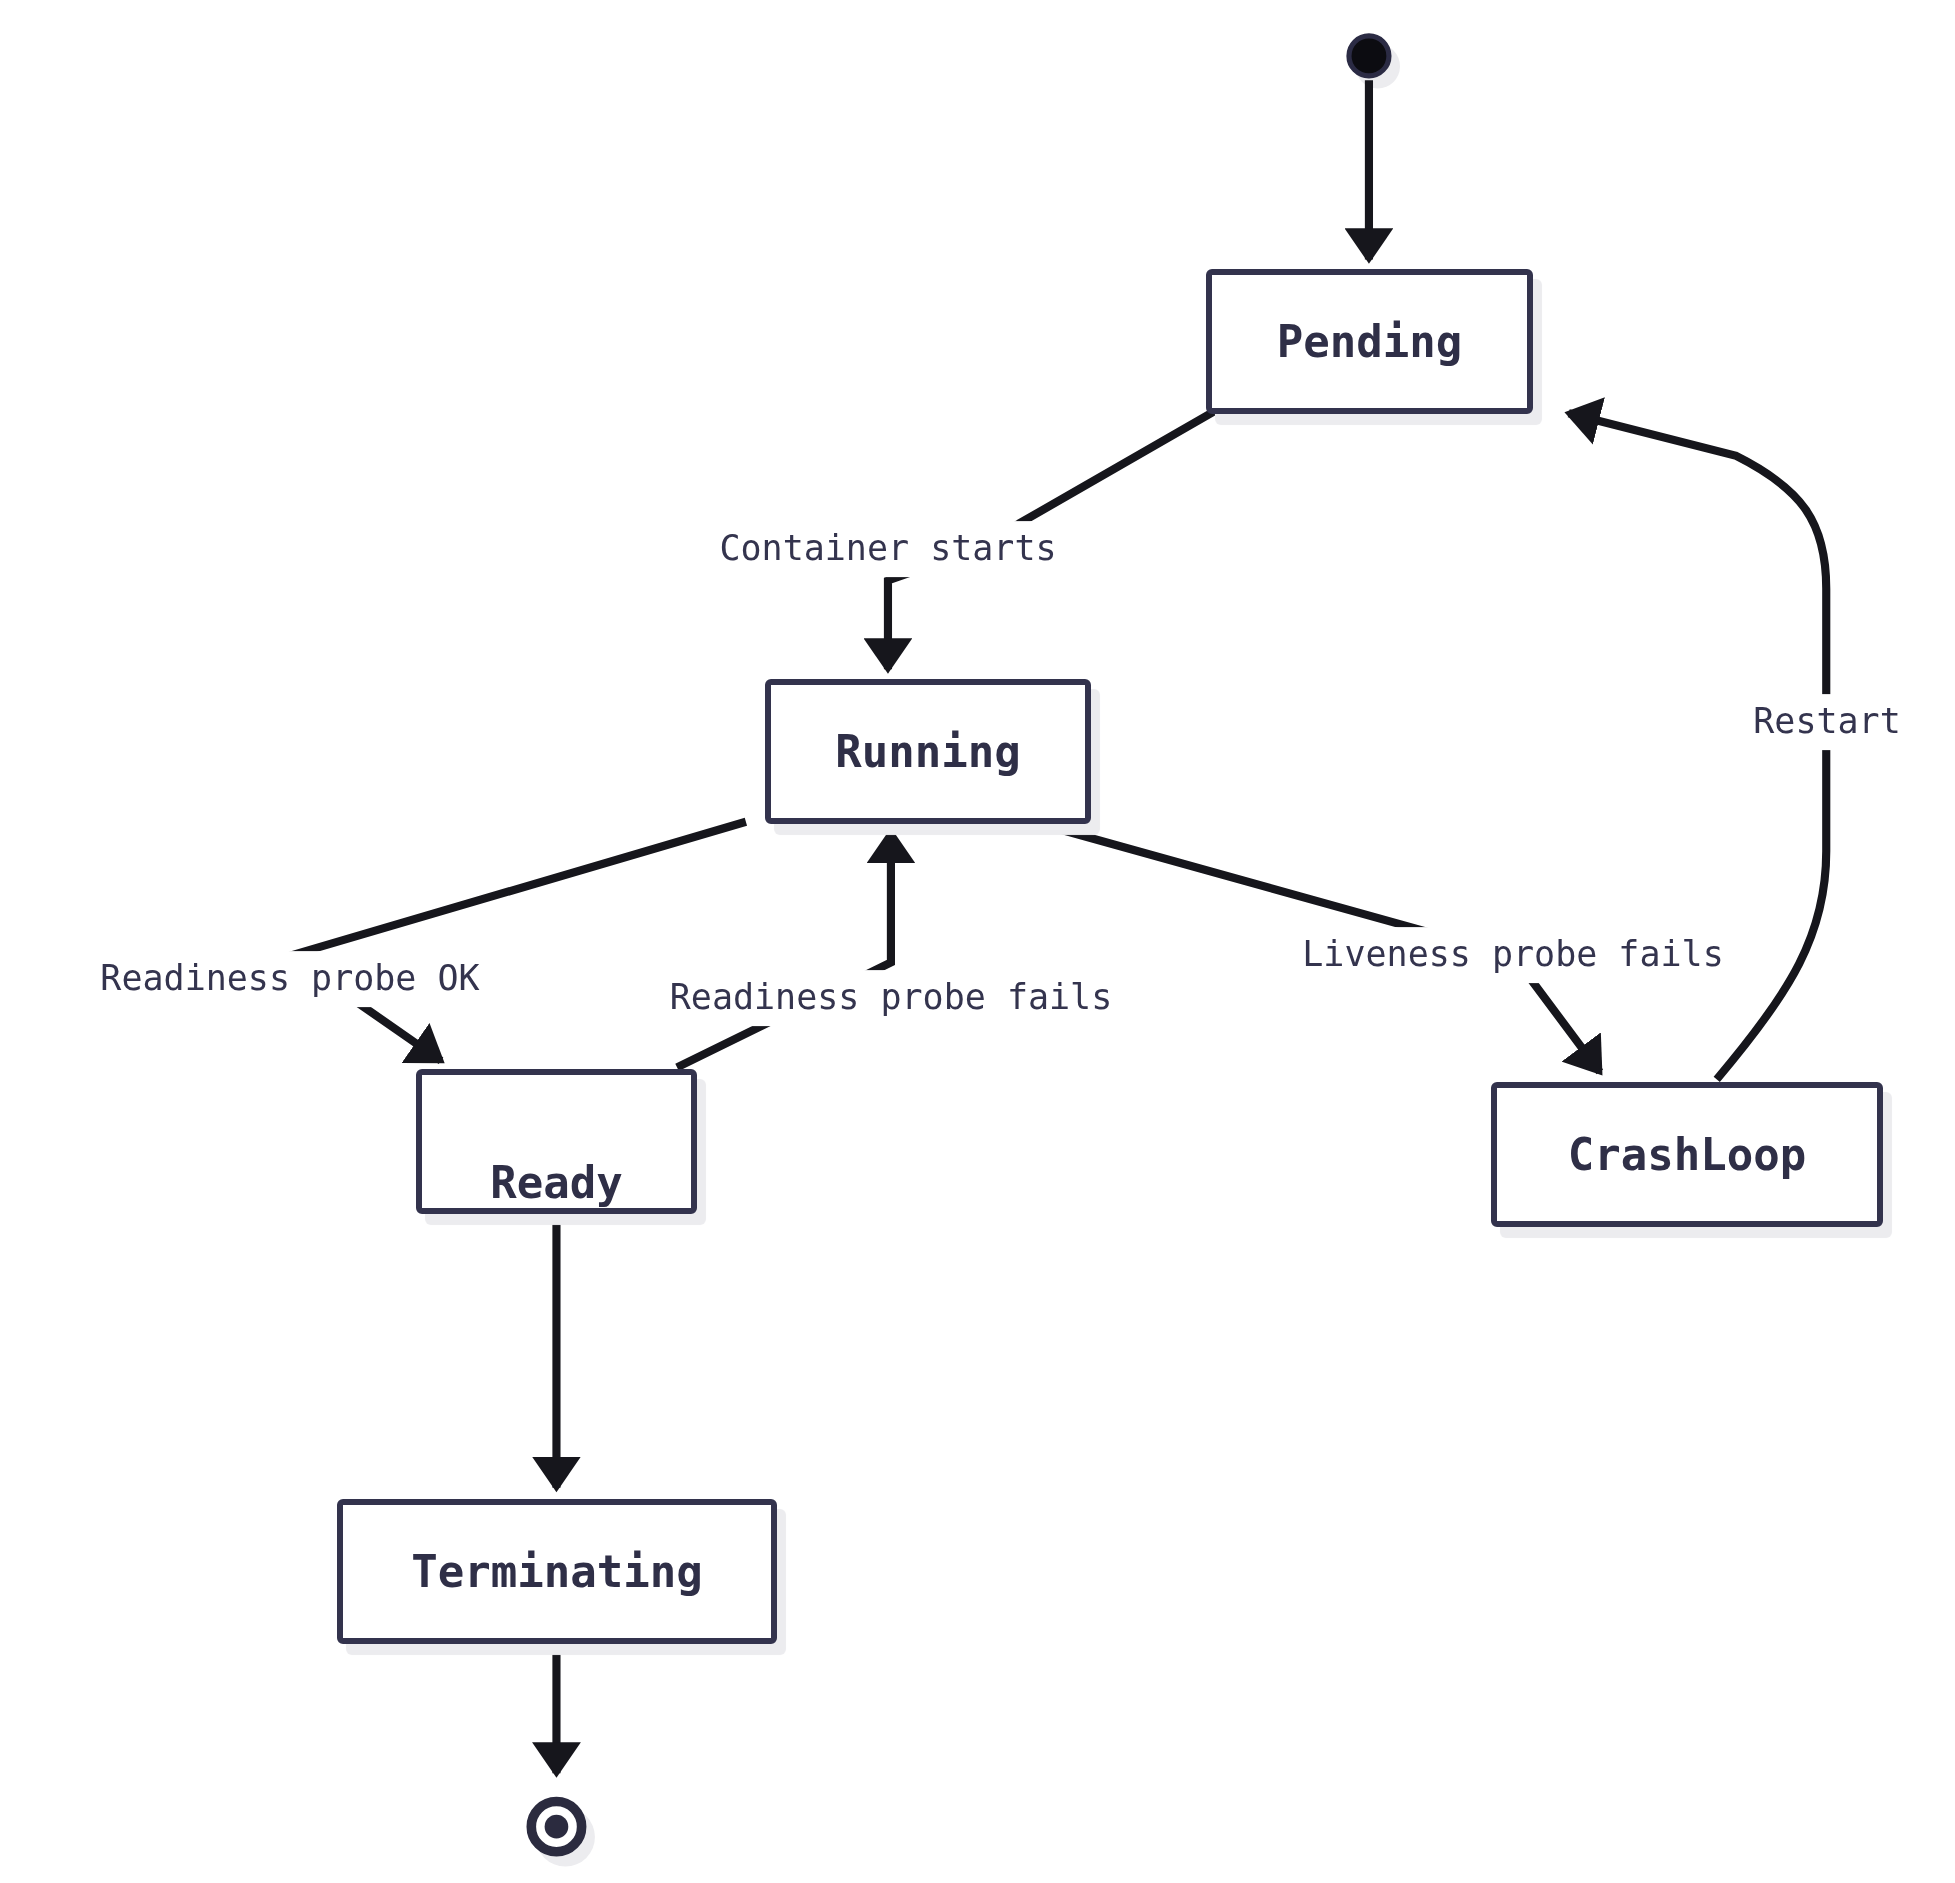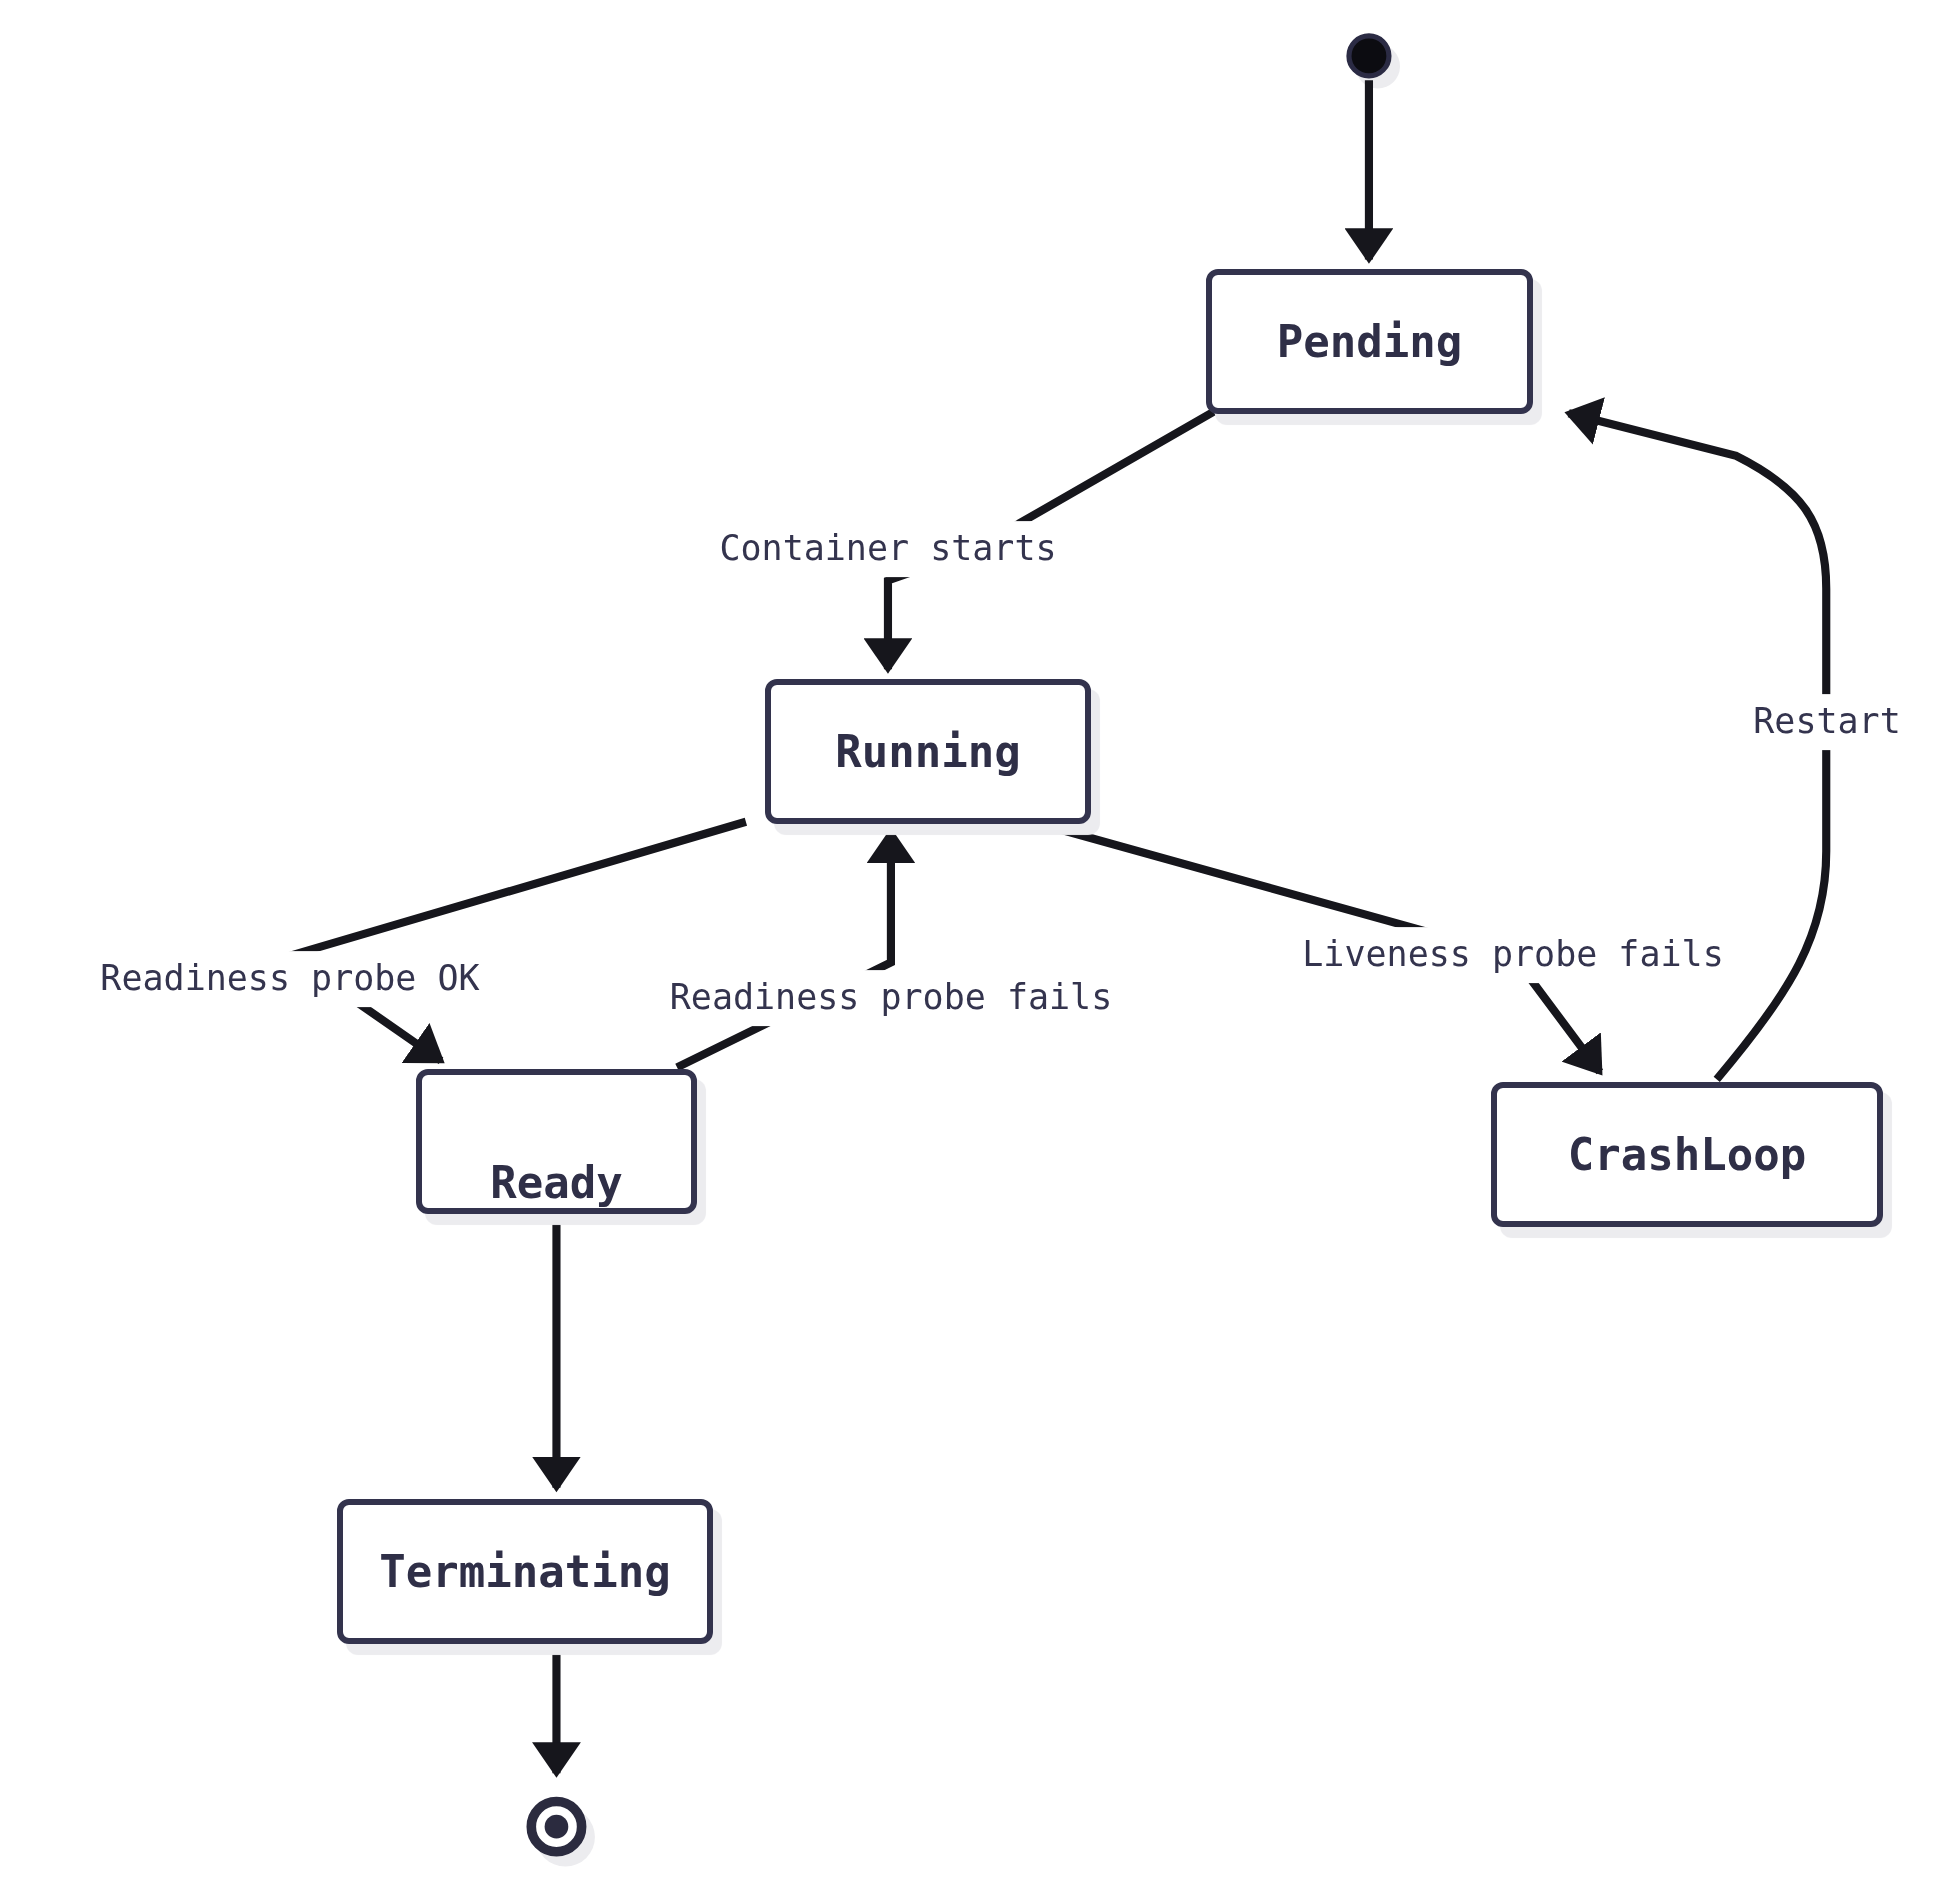--- a/index.html
+++ b/index.html
@@ -15,38 +15,38 @@
     width:1955px;height:1884px;
     background:var(--bg);
     font-family:"DejaVu Sans Mono","Liberation Mono",monospace;
     position:relative;overflow:hidden;
   }
   .canvas{position:absolute;inset:0;}
   svg.edges{position:absolute;left:0;top:0;z-index:1;}
   .node{
     position:absolute;box-sizing:border-box;z-index:3;
     background:#fff;border:6px solid var(--node-border);
-    border-radius:12px;
+    border-radius:6px;
     display:flex;align-items:center;justify-content:center;
     font-weight:bold;font-size:44px;color:var(--node-text);
     box-shadow:9px 10.4px 0.7px var(--shadow);
     white-space:nowrap;
   }
   .edge-label{
     position:absolute;z-index:2;transform:translate(-50%,-50%);
     background:#fff;padding:10.4px 12px;
     font-size:35px;color:var(--label-text);
     white-space:nowrap;line-height:1;
   }
   
   #node-pending     {left:1206px;top:269px; width:327px;height:145px;}
   #node-running     {left:765px; top:679px; width:326px;height:145px;}
   #node-ready       {left:416px; top:1069px;width:281px;height:145px;align-items:flex-end;}
   #node-crashloop   {left:1491px;top:1082px;width:392px;height:145px;text-align:center;}
-  #node-terminating {left:337px; top:1499px;width:376px;height:145px;}
+  #node-terminating {left:337px; top:1499px;width:440px;height:145px;}
   
   #lbl-container-starts{left:888px;top:549px;}
   #lbl-readiness-ok    {left:290px; top:955px;margin-top:24px;}
   #lbl-readiness-fails {left:891px;top:998px;}
   #lbl-liveness-fails  {left:1513px;top:955px;}
   #lbl-restart         {left:1827px;top:722px;}
   #lbl-kubectl-delete  {left:557px; top:1362px;}
 </style>
 </head>
 <body>

